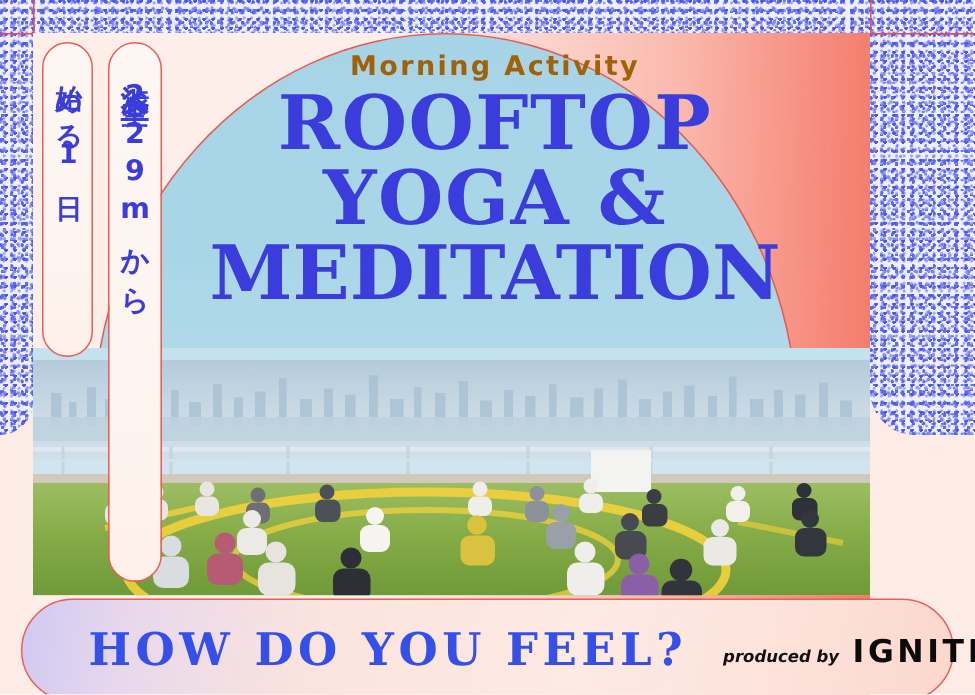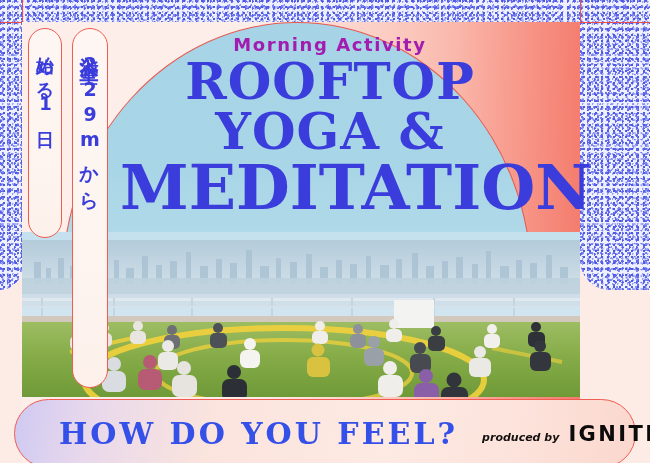--- a/index.html
+++ b/index.html
@@ -100,33 +100,33 @@
     position:absolute;left:120px;top:34px;width:420px;
     text-align:center;
     color:#3a3ddc;
     pointer-events:none;
   }
   .kicker{
     font-family:"DejaVu Sans","Liberation Sans",sans-serif;
     font-weight:700;
     font-size:18px;
     letter-spacing:1.6px;
-    color:#a21caf;
+    color:#a16207;
     margin-bottom:4px;
   }
   .ttl{
     font-family:"DejaVu Serif","Liberation Serif",serif;
     font-weight:700;
     color:#3a3ddc;
     line-height:0.92;
     letter-spacing:1px;
   }
   #ttl-1{font-size:50px;}
   #ttl-2{font-size:50px;margin-top:4px;}
-  #ttl-3{font-size:62px;margin-top:4px;letter-spacing:0px;}
+  #ttl-3{font-size:50px;margin-top:4px;letter-spacing:0px;}
 
   
   .bottombar{
     position:absolute;left:14px;top:399px;width:622px;height:69px;
     border:1.3px solid #ef5c52;
     border-radius:999px;
     box-sizing:border-box;
     background:linear-gradient(100deg,#cfc9f2 0%,#e8d8ec 12%,#fbe4dd 32%,#fdeae3 60%,#fce2da 82%,#fbd7cd 100%);
     display:flex;align-items:center;text-align:center;
   }

